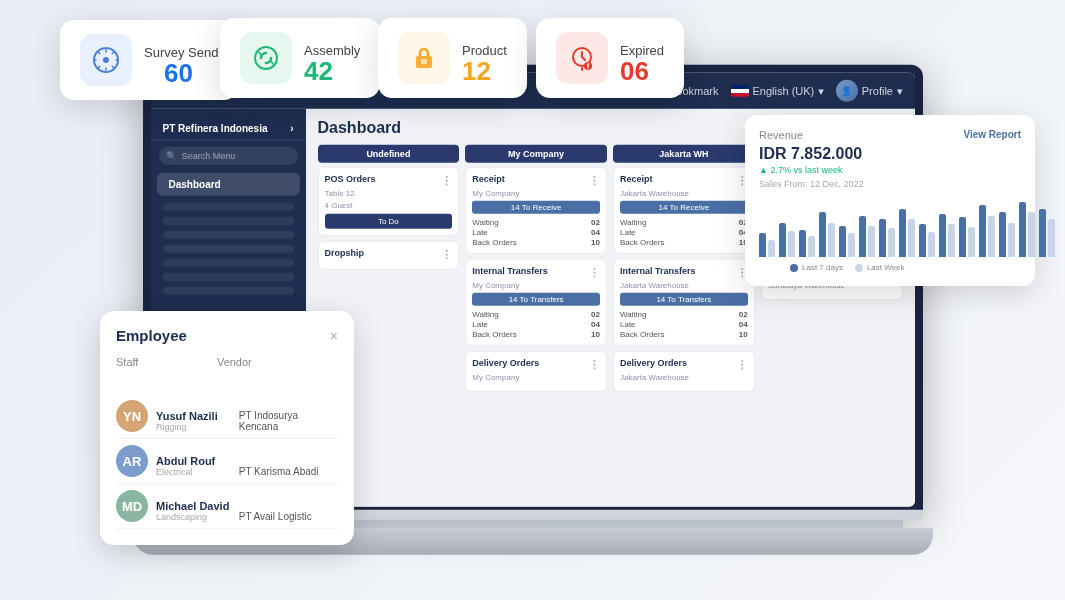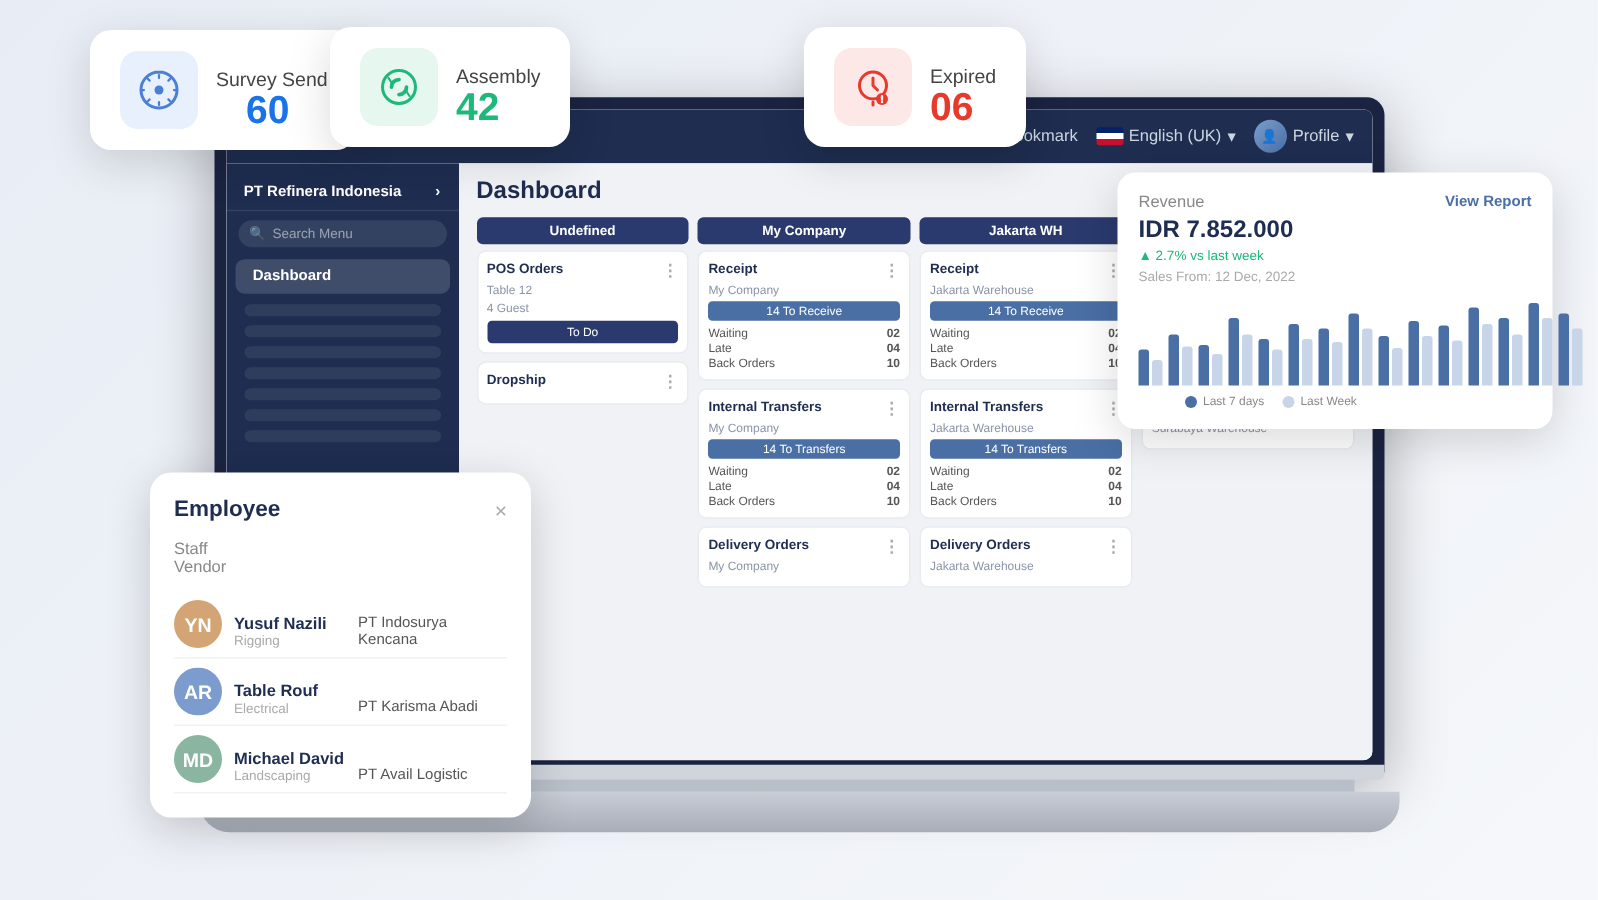--- a/index.html
+++ b/index.html
@@ -442,22 +442,21 @@
 
     .employee-close {
       color: #aaa;
       font-size: 14px;
       cursor: pointer;
     }
 
     .employee-cols {
       display: flex;
       gap: 0;
-      margin-bottom: 10px;
-      flex-direction: column;
+      margin-bottom: 26px;
     }
 
     .employee-col-label {
       font-size: 11px;
       color: #888;
       font-weight: 500;
       flex: 1;
     }
 
     .employee-col-label:last-child {
@@ -574,20 +573,33 @@
         <path d="M11 13l-2-3M11 13l0 3" stroke="#1db87a" stroke-width="1.5" stroke-linecap="round"></path>
         <path d="M21 19l2 3M21 19l0-3" stroke="#1db87a" stroke-width="1.5" stroke-linecap="round"></path>
       </svg>
     </div>
     <div class="float-card-info">
       <span class="float-card-label">Assembly</span>
       <span class="float-card-num" style="color:#1db87a;">42</span>
     </div>
   </div>
 
+  <div class="float-card card-product">
+    <div class="float-icon-circle" style="background:#fff5e6;">
+      <svg width="32" height="32" viewBox="0 0 32 32" fill="none">
+        <rect x="8" y="14" width="16" height="12" rx="2" fill="#f5a623" opacity="0.9"></rect>
+        <path d="M12 14V11a4 4 0 018 0v3" stroke="#f5a623" stroke-width="2.5" stroke-linecap="round"></path>
+        <rect x="13" y="17" width="6" height="5" rx="1" fill="white" opacity="0.6"></rect>
+      </svg>
+    </div>
+    <div class="float-card-info">
+      <span class="float-card-label">Product</span>
+      <span class="float-card-num" style="color:#f5a623;">12</span>
+    </div>
+  </div>
 
   <div class="float-card card-expired">
     <div class="float-icon-circle" style="background:#fde8e8;">
       <svg width="32" height="32" viewBox="0 0 32 32" fill="none">
         <circle cx="16" cy="15" r="9" stroke="#e8392a" stroke-width="2" fill="none"></circle>
         <path d="M16 10v5l3 3" stroke="#e8392a" stroke-width="2" stroke-linecap="round"></path>
         <path d="M16 26v2" stroke="#e8392a" stroke-width="2" stroke-linecap="round"></path>
         <circle cx="22" cy="24" r="4" fill="#e8392a"></circle>
         <path d="M22 22v2.5" stroke="white" stroke-width="1.5" stroke-linecap="round"></path>
         <circle cx="22" cy="26" r="0.8" fill="white"></circle>
@@ -916,21 +928,21 @@
         <div class="emp-name">Yusuf Nazili</div>
         <div class="emp-role">Rigging</div>
       </div>
       <div class="emp-vendor">PT Indosurya Kencana</div>
     </div>
     <div class="employee-row">
       <div class="emp-avatar">
         <div class="emp-avatar-img" style="background:#7b9ccc;">AR</div>
       </div>
       <div class="emp-info">
-        <div class="emp-name">Table Rouf</div>
+        <div class="emp-name">Abdul Rouf</div>
         <div class="emp-role">Electrical</div>
       </div>
       <div class="emp-vendor">PT Karisma Abadi</div>
     </div>
     <div class="employee-row">
       <div class="emp-avatar">
         <div class="emp-avatar-img" style="background:#8ab5a0;">MD</div>
       </div>
       <div class="emp-info">
         <div class="emp-name">Michael David</div>

